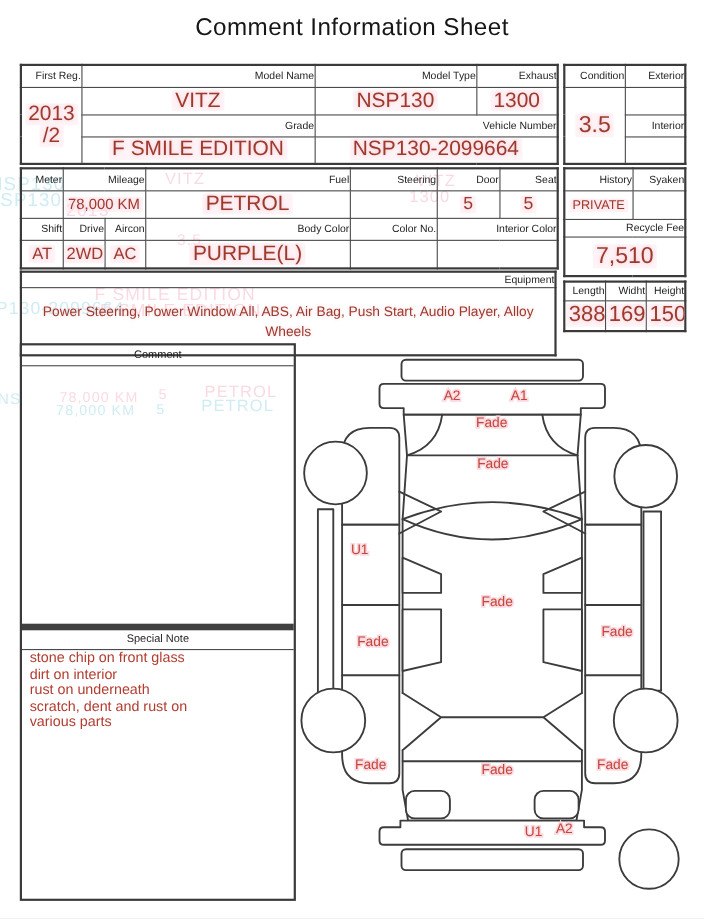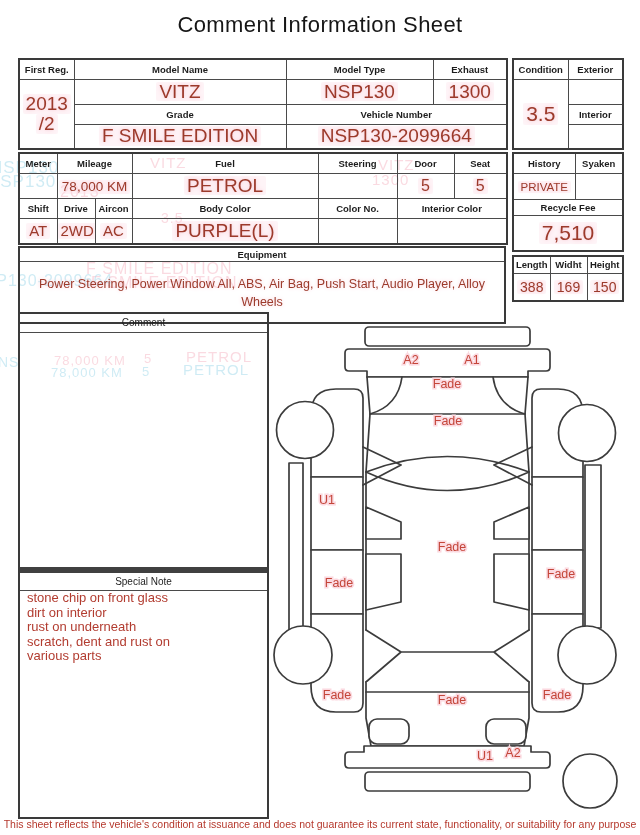--- a/index.html
+++ b/index.html
@@ -4,25 +4,25 @@
 <style>
   html,body{margin:0;padding:0;background:#e8e8e8;}
   .sheet{position:relative;width:640px;height:835px;background:#ffffff;
          font-family:"Liberation Sans",sans-serif;overflow:hidden;}
   .title{position:absolute;top:12px;left:0;width:640px;text-align:center;
          font-size:22px;color:#161616;letter-spacing:.4px;}
   table.tbl{position:absolute;border-collapse:collapse;table-layout:fixed;
             border:2px solid #3a3a3a;background:transparent;}
   .tbl th,.tbl td{border:1px solid #4a4a4a;padding:0;margin:0;overflow:hidden;
             text-align:center;vertical-align:middle;}
-  .tbl th{font-weight:bold;font-size:9.5px;color:#1d1d1d;}
+  .tbl th{font-weight:normal;font-size:9.5px;color:#1d1d1d;text-align:right;}
   .val{color:#9c3a2b;text-shadow:0 0 5px #f7ccd7,0 0 2px #fbdbe2;
        background:rgba(252,224,232,.35);display:inline-block;padding:0 3px;border-radius:2px;
        line-height:1.05;}
-  .fs21{font-size:21px}.fs19{font-size:19px}.fs17{font-size:14px}.fs16{font-size:16px}
+  .fs21{font-size:21px}.fs19{font-size:19px}.fs17{font-size:20px}.fs16{font-size:16px}
   .fs15{font-size:15px}.fs14{font-size:13.5px}.fs12{font-size:11.5px}
   .h20{height:20px}.h25{height:25px}.h26{height:26px}.h16{height:16px}.h36{height:36px}
   .h17{height:17px}.h28{height:28px}.h14{height:14px}.h40{height:40px}
   .equip-cell{text-align:right;vertical-align:top !important;padding:12px 6px !important;}
   .equip-text{color:#9c3a2b;font-size:12.5px;line-height:1.3;text-shadow:0 0 4px #f7ccd7;}
   .box{position:absolute;border:2px solid #3a3a3a;background:transparent;}
   .box-head{height:18px;border-bottom:1px solid #4a4a4a;text-align:center;
             font-size:10px;color:#1d1d1d;line-height:18px;}
   .subhead{position:absolute;left:0;right:0;height:17px;border-top:6px solid #404040;
            border-bottom:1px solid #4a4a4a;text-align:center;font-size:10px;color:#1d1d1d;
@@ -283,15 +283,14 @@
       <text class="dlabel" x="69" y="272">Fade</text>
       <text class="dlabel" x="291" y="263">Fade</text>
       <text class="dlabel" x="67" y="384">Fade</text>
       <text class="dlabel" x="182" y="389">Fade</text>
       <text class="dlabel" x="287" y="384">Fade</text>
       <text class="dlabel" x="215" y="445">U1</text>
       <text class="dlabel" x="243" y="442">A2</text>
     </g>
   </svg>
 
-  <div class="footer">This sheet reflects the vehicle's condition at issuance and does not guarantee its current state, functionality, or suitability for any purpose</div>
 
 </div>
 
 </body></html>

